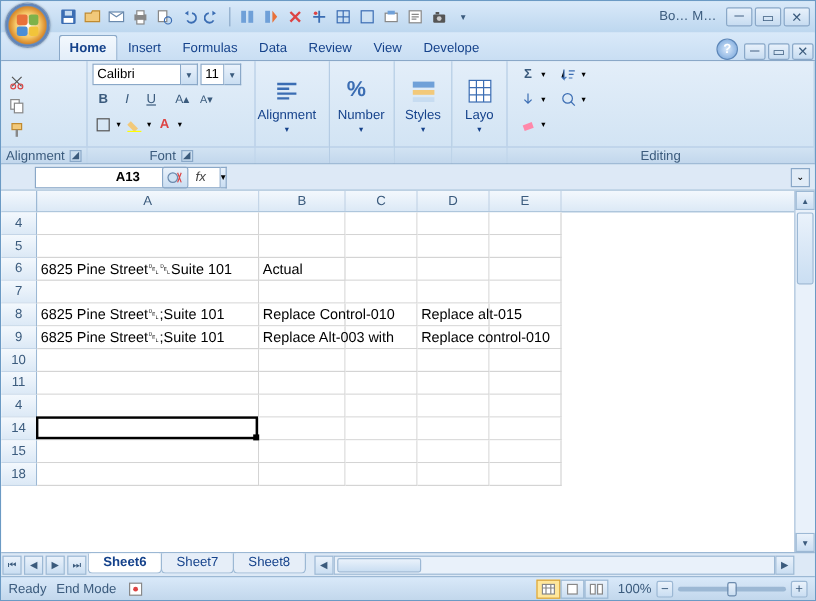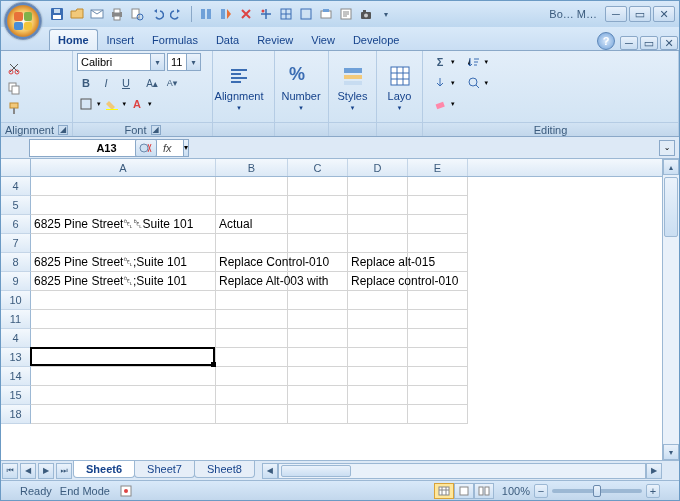--- a/index.html
+++ b/index.html
@@ -55,21 +55,21 @@
   .vscroll .arr,.hscroll .arr { height:16px;width:16px;background:linear-gradient(#eaf2fb,#cadef2);border:1px solid #9cb8d4;display:flex;align-items:center;justify-content:center;font-size:8px;color:#3b5b7d; }
   .vscroll .track { flex:1; background:#e9f1fa; position:relative; }
   .vscroll .thumb { position:absolute; left:1px; right:1px; top:2px; height:60px; background:linear-gradient(#eaf2fb,#cadef2); border:1px solid #9cb8d4; border-radius:2px; }
   .sheet-tabs-row { height:20px; display:flex; align-items:center; background:#dde9f6; border-top:1px solid #9cb8d4; }
   .navbtn { width:16px;height:16px;background:linear-gradient(#eaf2fb,#cadef2);border:1px solid #9cb8d4;display:flex;align-items:center;justify-content:center;font-size:8px;color:#3b5b7d;margin:0 1px; }
   .sheettab { padding:2px 12px; background:#e6eef8; border:1px solid #9cb8d4; border-top:none; border-radius:0 0 4px 4px; margin-right:-1px; color:#15428b; position:relative; top:-1px; }
   .sheettab.active { background:#fff; font-weight:bold; z-index:2; }
   .hscroll { flex:1; display:flex; margin-left:8px; }
   .hscroll .track { flex:1; background:#e9f1fa; border:1px solid #9cb8d4; position:relative; }
   .hscroll .thumb { position:absolute; top:1px;bottom:1px; left:2px; width:70px; background:linear-gradient(#eaf2fb,#cadef2);border:1px solid #9cb8d4;border-radius:2px; }
-  .statusbar { height:20px; background:linear-gradient(#d9e9f9,#c2d7ec); border-top:1px solid #9cb8d4; display:flex; align-items:center; padding:0 19px; gap:8px; color:#3b5b7d; }
+  .statusbar { height:20px; background:linear-gradient(#d9e9f9,#c2d7ec); border-top:1px solid #9cb8d4; display:flex; align-items:center; padding:0 6px; gap:8px; color:#3b5b7d; }
   .statusbar .viewbtns { display:flex; gap:0; margin-left:auto; }
   .viewbtn { width:20px;height:16px;border:1px solid #9cb8d4;background:linear-gradient(#eaf2fb,#cadef2);display:flex;align-items:center;justify-content:center; }
   .viewbtn.active { background:#ffe79b; border-color:#d8a33a; }
   .zoom { display:flex; align-items:center; gap:4px; }
   .zoom .slider { width:90px;height:4px;background:#9cb8d4;position:relative;border-radius:2px; }
   .zoom .slider .th { position:absolute; left:50%; top:-4px; width:8px;height:12px;background:linear-gradient(#eaf2fb,#cadef2);border:1px solid #6b8aad;border-radius:2px;transform:translateX(-50%); }
   .zoom .zb { width:14px;height:14px;border:1px solid #9cb8d4;background:linear-gradient(#eaf2fb,#cadef2);display:flex;align-items:center;justify-content:center;border-radius:2px; }
   svg { display:block; }
 </style>
 </head>
@@ -474,28 +474,20 @@
           <div class="row">
             <div class="rh">11</div>
             <div class="cell" style="width: 185px;"></div>
             <div class="cell" style="width: 72px;"></div>
             <div class="cell" style="width: 60px;"></div>
             <div class="cell" style="width: 60px;"></div>
             <div class="cell" style="width: 60px;"></div>
           </div>
           <div class="row">
             <div class="rh">4</div>
-            <div class="cell" style="width: 185px;"></div>
-            <div class="cell" style="width: 72px;"></div>
-            <div class="cell" style="width: 60px;"></div>
-            <div class="cell" style="width: 60px;"></div>
-            <div class="cell" style="width: 60px;"></div>
-          </div>
-          <div class="row">
-            <div class="rh">13</div>
             <div class="cell" style="width: 185px;"></div>
             <div class="cell" style="width: 72px;"></div>
             <div class="cell" style="width: 60px;"></div>
             <div class="cell" style="width: 60px;"></div>
             <div class="cell" style="width: 60px;"></div>
           </div>
           <div class="row">
             <div class="rh">14</div>
             <div class="cell" style="width: 185px;"></div>
             <div class="cell" style="width: 72px;"></div>

